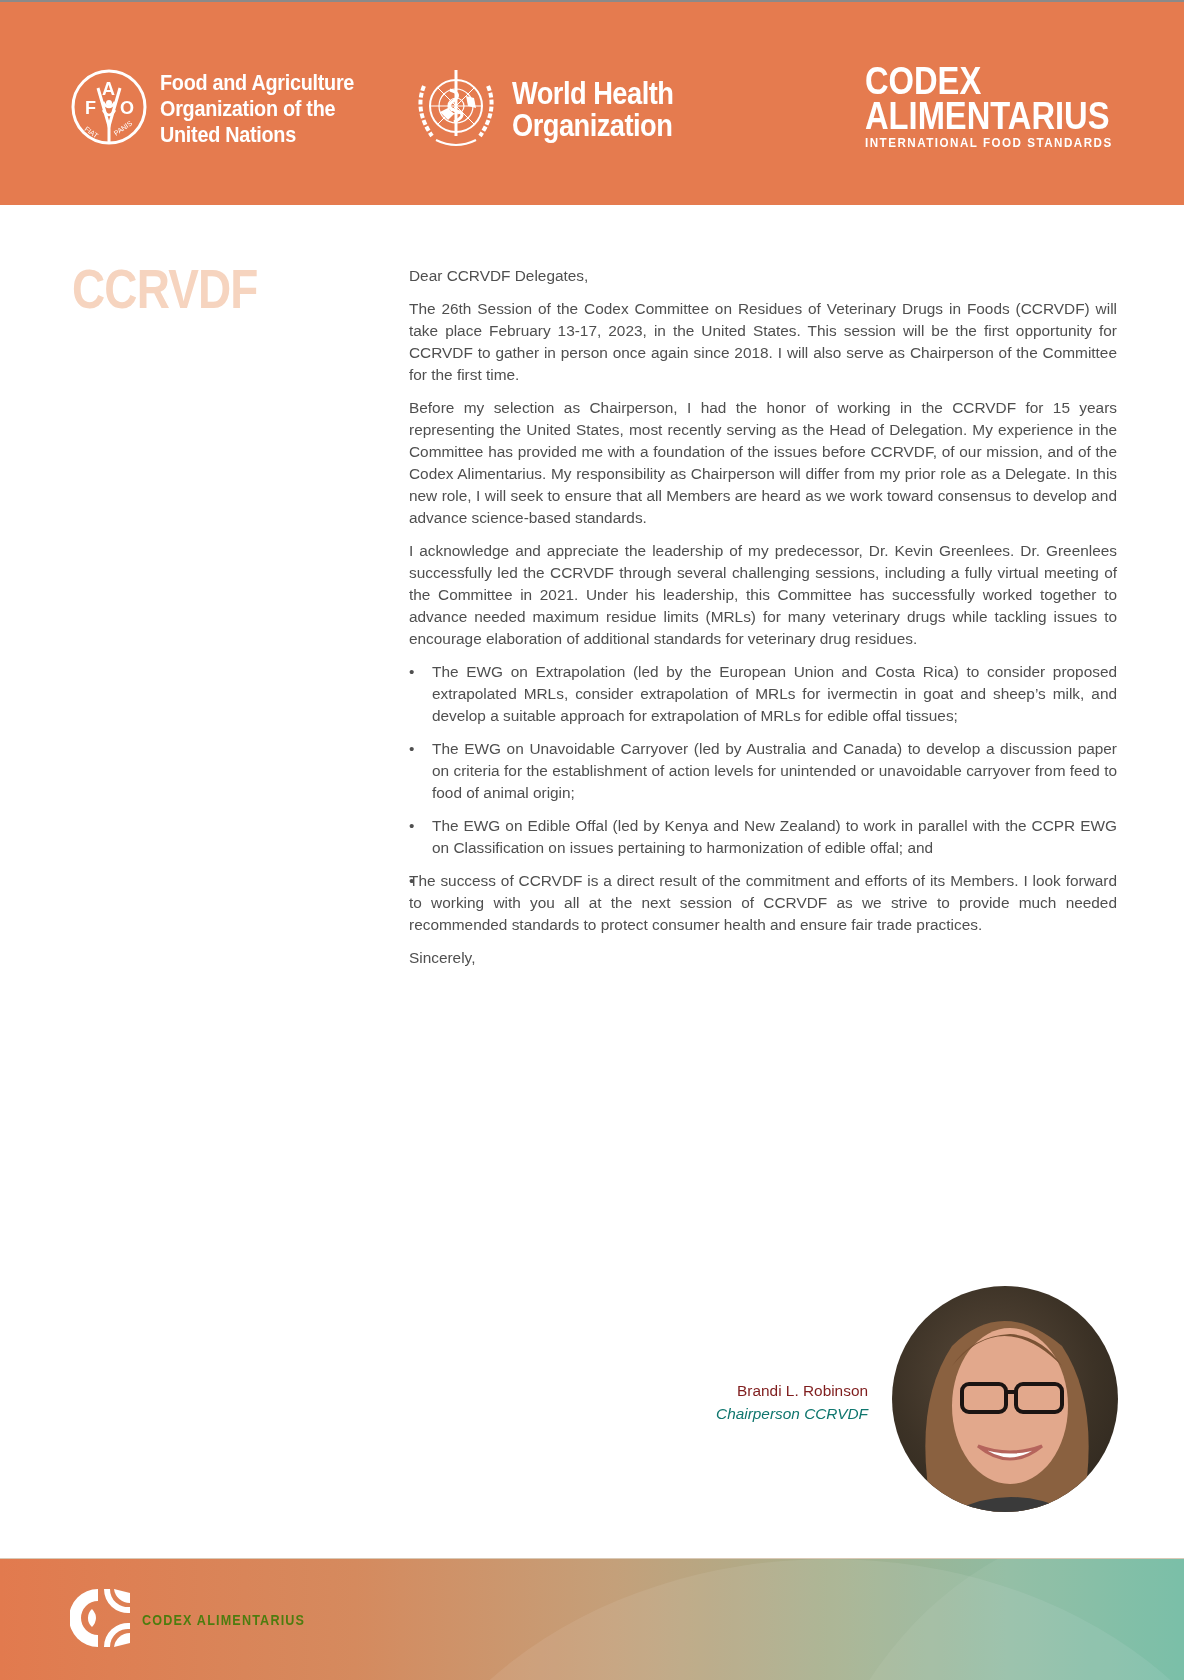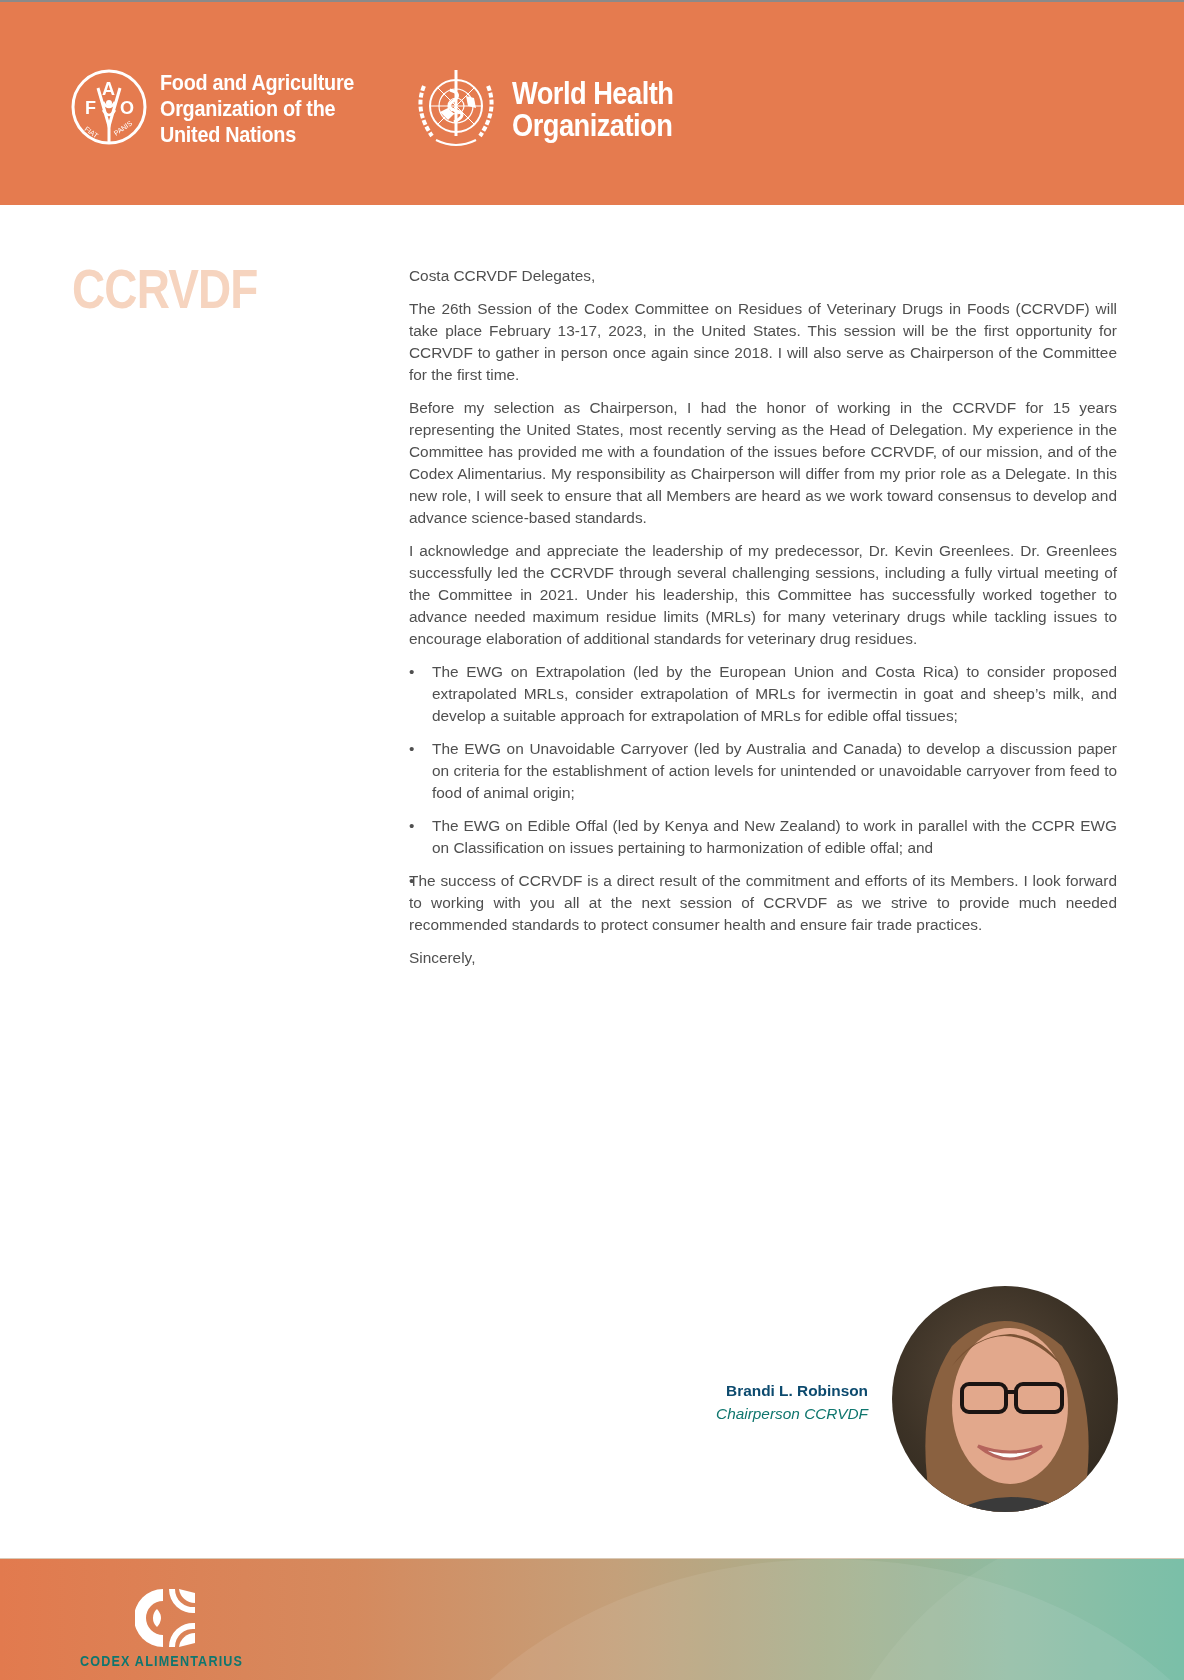--- a/index.html
+++ b/index.html
@@ -31,38 +31,38 @@
   .letter {
     position: absolute; left: 409px; top: 265px; width: 708px;
     font-size: 15.4px; line-height: 22px; color: #4f4f4f;
   }
   .letter p { margin: 0 0 11px 0; text-align: justify; }
   .letter ul { margin: 0 0 11px 0; padding: 0; list-style: none; }
   .letter li { position: relative; padding-left: 23px; margin-bottom: 11px; text-align: justify; }
   .letter li .bullet { position: absolute; left: 0; top: 0; }
 
   .sign { position: absolute; right: 316px; top: 1379px; text-align: right; font-size: 15.4px; line-height: 23px; }
-  .sign-name { font-weight: bold; color: #0c4a6e; }
+  .sign-name { font-weight: normal; color: #7f1d1d; }
   .sign-role { font-style: italic; color: #0f766e; }
 
   .photo {
     position: absolute; left: 892px; top: 1286px; width: 226px; height: 226px;
     border-radius: 50%; overflow: hidden;
     background: radial-gradient(circle at 45% 40%, #5a4a3a 0%, #3c3226 55%, #2a241c 100%);
   }
 
   .footer {
     position: absolute; left: 0; top: 1559px; width: 1184px; height: 121px;
     background: linear-gradient(90deg, #e27a4e 0%, #d58a5e 30%, #c4a07a 52%, #a7b08e 70%, #8fbba1 85%, #72bba3 100%);
     overflow: hidden;
   }
   .footer-sep { position: absolute; left: 0; top: 1558px; width: 1184px; height: 1px; background: #d9c9b6; }
   .footer .arc1 { position: absolute; left: 380px; top: 0; width: 900px; height: 700px; border-radius: 50%; background: rgba(255,255,255,0.08); }
   .footer .arc2 { position: absolute; left: 800px; top: -40px; width: 700px; height: 800px; border-radius: 50%; background: rgba(255,255,255,0.06); }
-  .footer-logo { position: absolute; left: 70px; top: 1587px; display: flex; align-items: center; color: #0f766e; flex-direction: column; }
+  .footer-logo { position: absolute; left: 70px; top: 1587px; display: flex; align-items: center; color: #4d7c0f; }
   .footer-logo-text { margin-left: 10px; font-size: 14px; font-weight: bold; letter-spacing: 1.3px; transform: scaleX(0.9); transform-origin: left center; }
 </style>
 </head>
 <body>
 
 <div class="topline"></div>
 
 <header class="header">
   <div class="logo fao">
     <span>
@@ -103,26 +103,31 @@
         <path d="M78 20 Q88 44 70 70" fill="none" stroke="#fff" stroke-width="4" stroke-dasharray="5 2"></path>
         <path d="M26 74 Q46 84 66 74" fill="none" stroke="#fff" stroke-width="2"></path>
       </svg>
     </span>
     <div class="who-text">
       <div>World Health</div>
       <div>Organization</div>
     </div>
   </div>
 
+  <div class="codex">
+    <div class="codex-l1">CODEX</div>
+    <div class="codex-l2">ALIMENTARIUS</div>
+    <div class="codex-l3">INTERNATIONAL FOOD STANDARDS</div>
+  </div>
 </header>
 
 <div class="side-title">CCRVDF</div>
 
 <main class="letter">
-  <p>Costa CCRVDF Delegates,</p>
+  <p>Dear CCRVDF Delegates,</p>
   <p>The 26th Session of the Codex Committee on Residues of Veterinary Drugs in Foods (CCRVDF) will take place February 13-17, 2023, in the United States. This session will be the first opportunity for CCRVDF to gather in person once again since 2018. I will also serve as Chairperson of the Committee for the first time.</p>
   <p>Before my selection as Chairperson, I had the honor of working in the CCRVDF for 15 years representing the United States, most recently serving as the Head of Delegation. My experience in the Committee has provided me with a foundation of the issues before CCRVDF, of our mission, and of the Codex Alimentarius. My responsibility as Chairperson will differ from my prior role as a Delegate. In this new role, I will seek to ensure that all Members are heard as we work toward consensus to develop and advance science-based standards.</p>
   <p>I acknowledge and appreciate the leadership of my predecessor, Dr. Kevin Greenlees. Dr. Greenlees successfully led the CCRVDF through several challenging sessions, including a fully virtual meeting of the Committee in 2021. Under his leadership, this Committee has successfully worked together to advance needed maximum residue limits (MRLs) for many veterinary drugs while tackling issues to encourage elaboration of additional standards for veterinary drug residues.</p>
   <ul>
     <li><span class="bullet">•</span><span>The EWG on Extrapolation (led by the European Union and Costa Rica) to consider proposed extrapolated MRLs, consider extrapolation of MRLs for ivermectin in goat and sheep’s milk, and develop a suitable approach for extrapolation of MRLs for edible offal tissues;</span></li>
     <li><span class="bullet">•</span><span>The EWG on Unavoidable Carryover (led by Australia and Canada) to develop a discussion paper on criteria for the establishment of action levels for unintended or unavoidable carryover from feed to food of animal origin;</span></li>
     <li><span class="bullet">•</span><span>The EWG on Edible Offal (led by Kenya and New Zealand) to work in parallel with the CCPR EWG on Classification on issues pertaining to harmonization of edible offal; and</span></li>
     <li><span class="bullet">•</span></li>
   </ul>
   <p>The success of CCRVDF is a direct result of the commitment and efforts of its Members. I look forward to working with you all at the next session of CCRVDF as we strive to provide much needed recommended standards to protect consumer health and ensure fair trade practices.</p>

